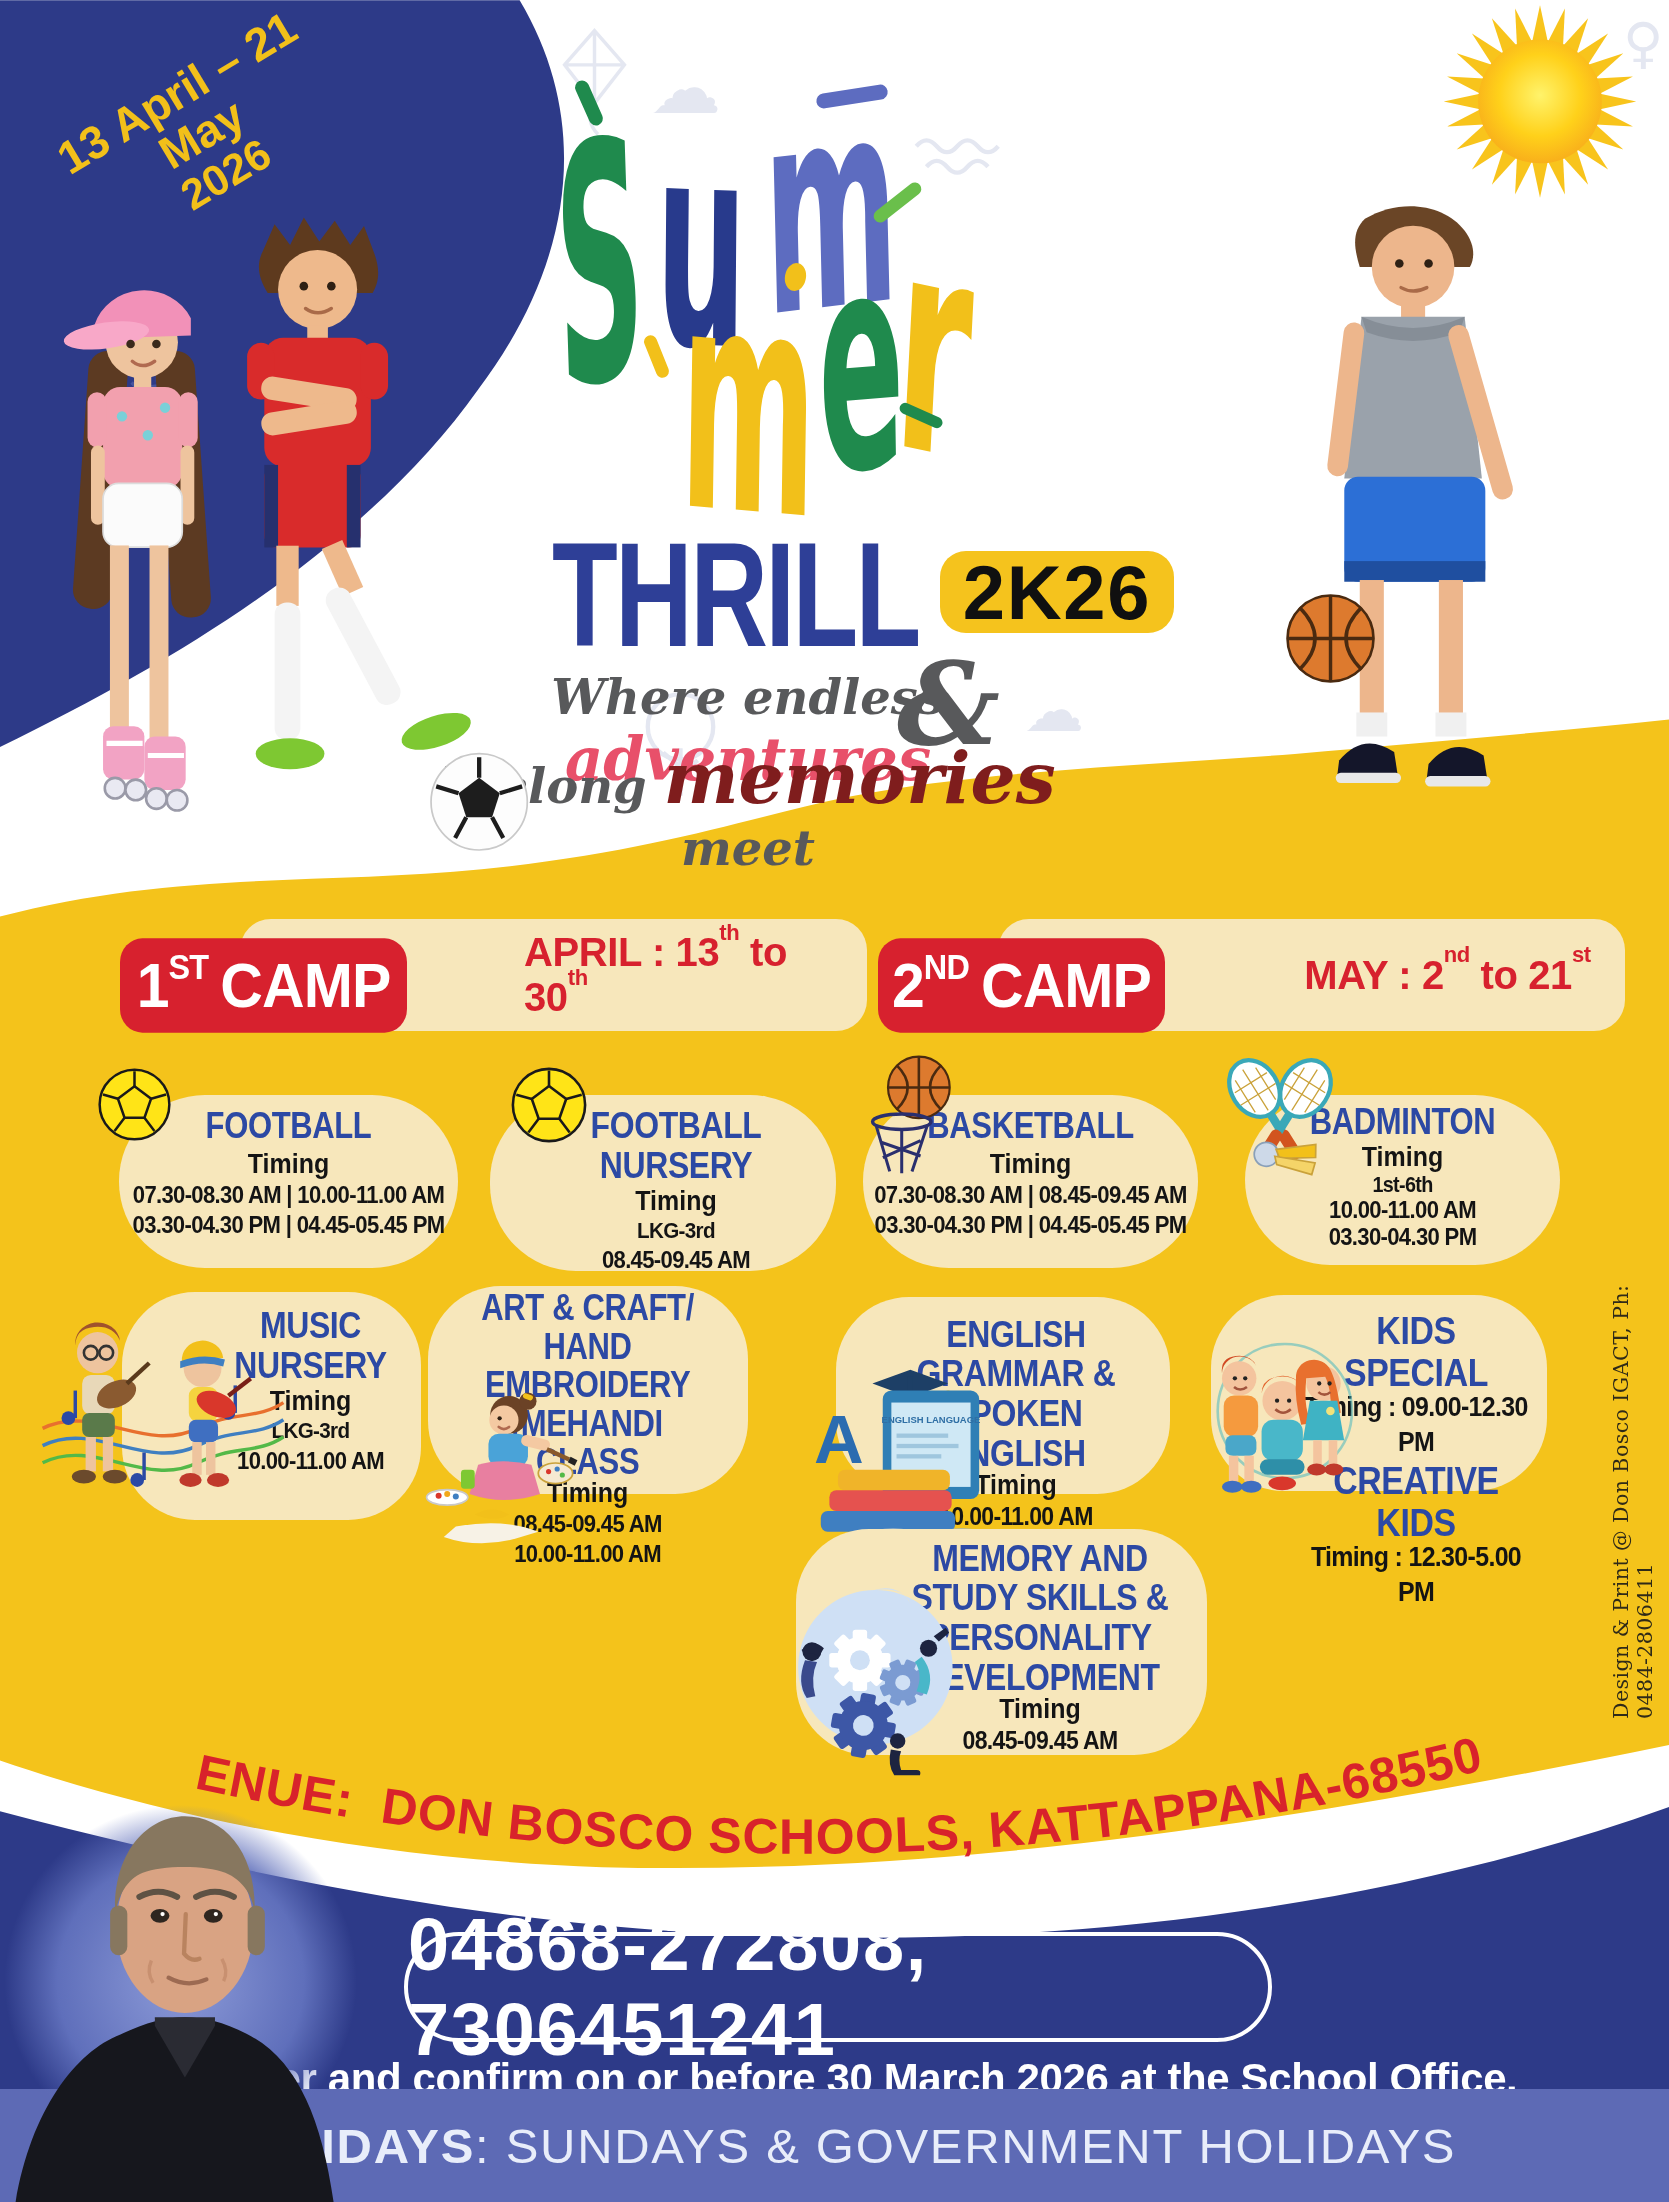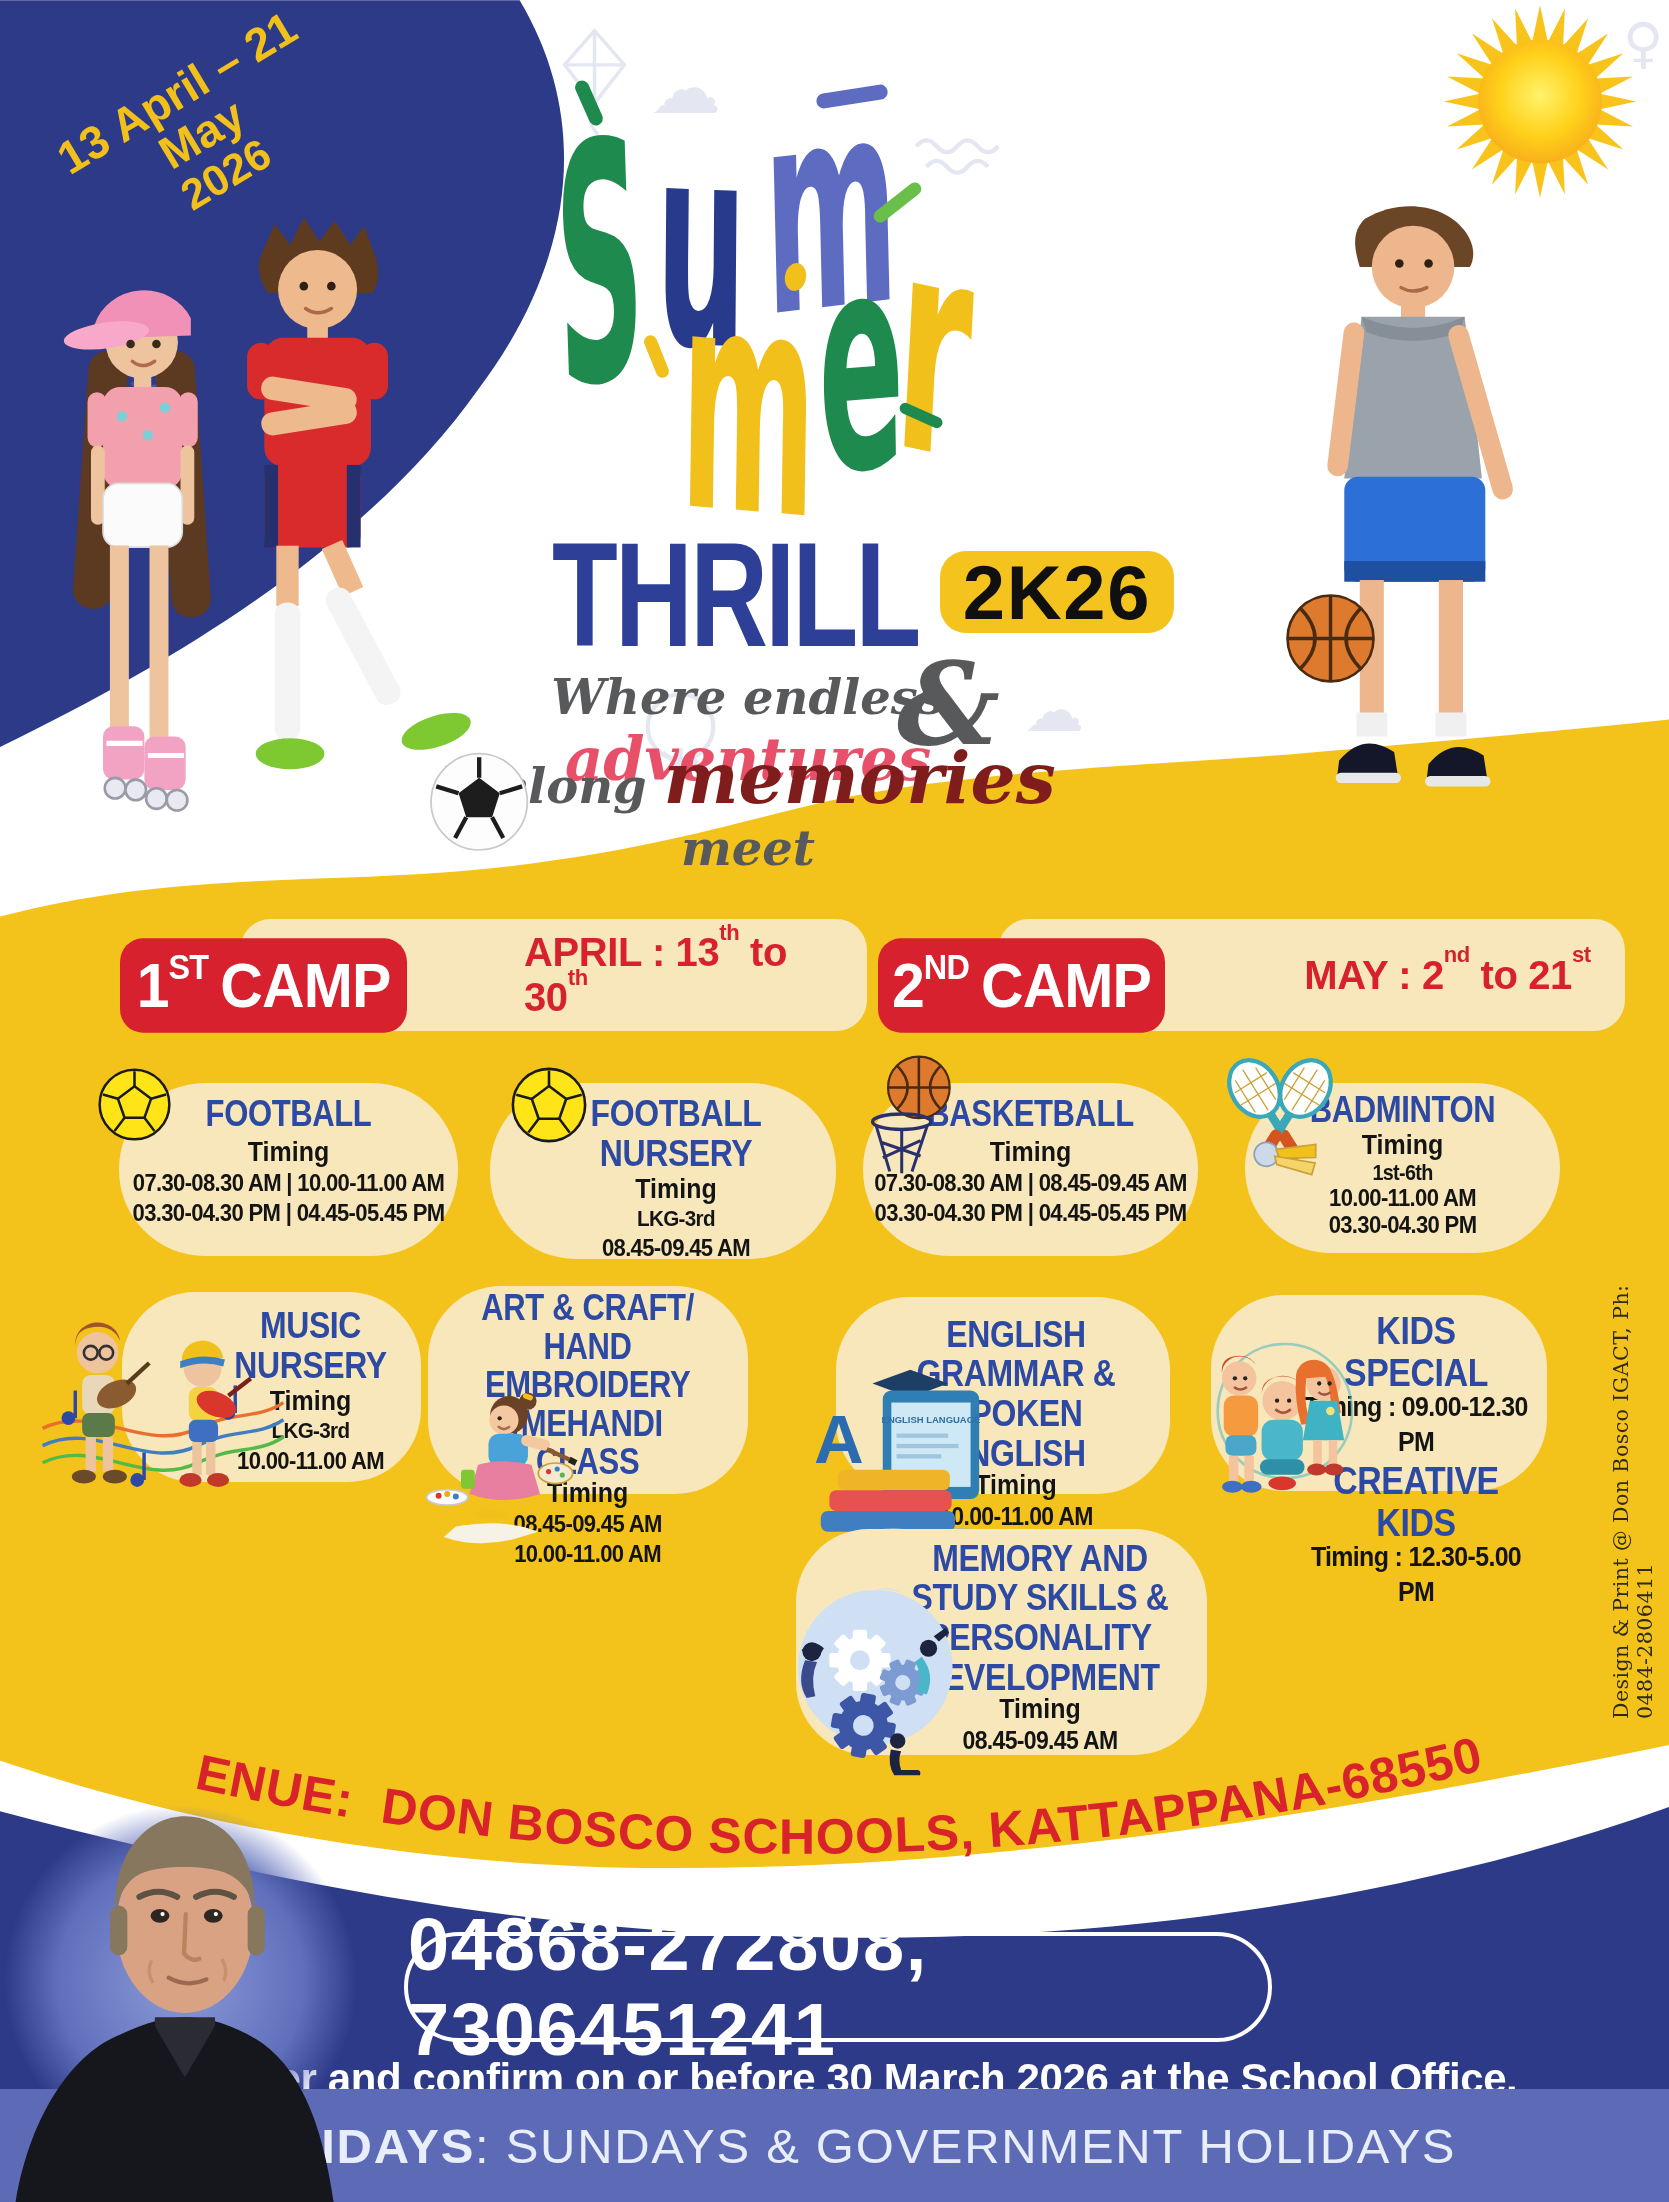--- a/index.html
+++ b/index.html
@@ -41,21 +41,21 @@
   .camp .plate{position:absolute;left:120px;right:0;top:0;height:112px;background:#f7e7bb;border-radius:31px;}
   .camp .flag{position:absolute;left:0;top:22.4px;width:287px;height:89px;background:#d7212e;border-radius:22.4px;
       display:flex;align-items:center;justify-content:center;color:#fff;font-weight:800;font-size:59px;
       letter-spacing:-0.9px;transform:scaleY(1.06);}
   .camp .flag .campword{margin-left:12px;}
   .camp .dates{position:absolute;left:404px;right:12px;top:0;height:112px;display:flex;align-items:center;
       justify-content:center;color:#d7212e;font-weight:800;font-size:40px;letter-spacing:-0.4px;}
 
   
   .card{position:absolute;background:#f7e7bb;text-align:center;color:#141414;box-sizing:border-box;}
-  .r1{border-radius:86px;}
+  .r1{border-radius:86px;margin-top:12px;}
   .r2{border-radius:73px;}
   .card .title{display:block;color:#2c49a4;font-weight:800;font-size:33px;line-height:1.06;
       letter-spacing:-0.4px;transform:scale(.94,1.1);}
   .card .timing{display:block;font-weight:700;font-size:26px;margin-top:5.2px;transform:scale(.96,1.05);}
   .card .tline{display:block;font-weight:700;font-size:23px;letter-spacing:-0.7px;line-height:1.32;
       transform:scale(.96,1.05);}
 
   
   .credit{right:12px;top:1263px;height:456px;writing-mode:vertical-rl;transform:rotate(180deg);
       font-family:"DejaVu Serif",serif;font-size:20.6px;color:#2f2a18;letter-spacing:0.4px;}
@@ -329,21 +329,21 @@
       <rect x="93" y="72" width="10" height="26" fill="#3aa8b8"></rect>
       <rect x="91" y="96" width="14" height="38" rx="6" fill="#d2541e"></rect>
     </g>
     <g transform="rotate(24 64 118)">
       <circle cx="64" cy="118" r="14" fill="#cdd9e8" stroke="#8aa0b8" stroke-width="2"></circle>
       <path d="M72,108 L112,84 L118,98 L80,116 Z" fill="#f2c01a" stroke="#caa23a" stroke-width="2"></path>
       <path d="M74,116 L120,104 L122,118 L80,124 Z" fill="#f5d468" stroke="#caa23a" stroke-width="2"></path>
     </g>
   </svg>
 
-  <div class="card r2" style="left:122px;top:1292px;width:299px;height:190px;padding:17px 17px 0 95px;">
+  <div class="card r2" style="left:122px;top:1292px;width:299px;height:228px;padding:17px 17px 0 95px;">
     <span class="title" style="font-size:34px;">MUSIC NURSERY</span>
     <span class="timing">Timing</span>
     <span class="tline" style="font-size:21.5px;">LKG-3rd</span>
     <span class="tline">10.00-11.00 AM</span>
   </div>
   <div class="card r2" style="left:428px;top:1286px;width:320px;height:208px;padding:12px 22.4px 0 22.4px;">
     <span class="title">ART &amp; CRAFT/ HAND EMBROIDERY /MEHANDI CLASS</span>
     <span class="timing">Timing</span>
     <span class="tline">08.45-09.45 AM</span>
     <span class="tline">10.00-11.00 AM</span>

